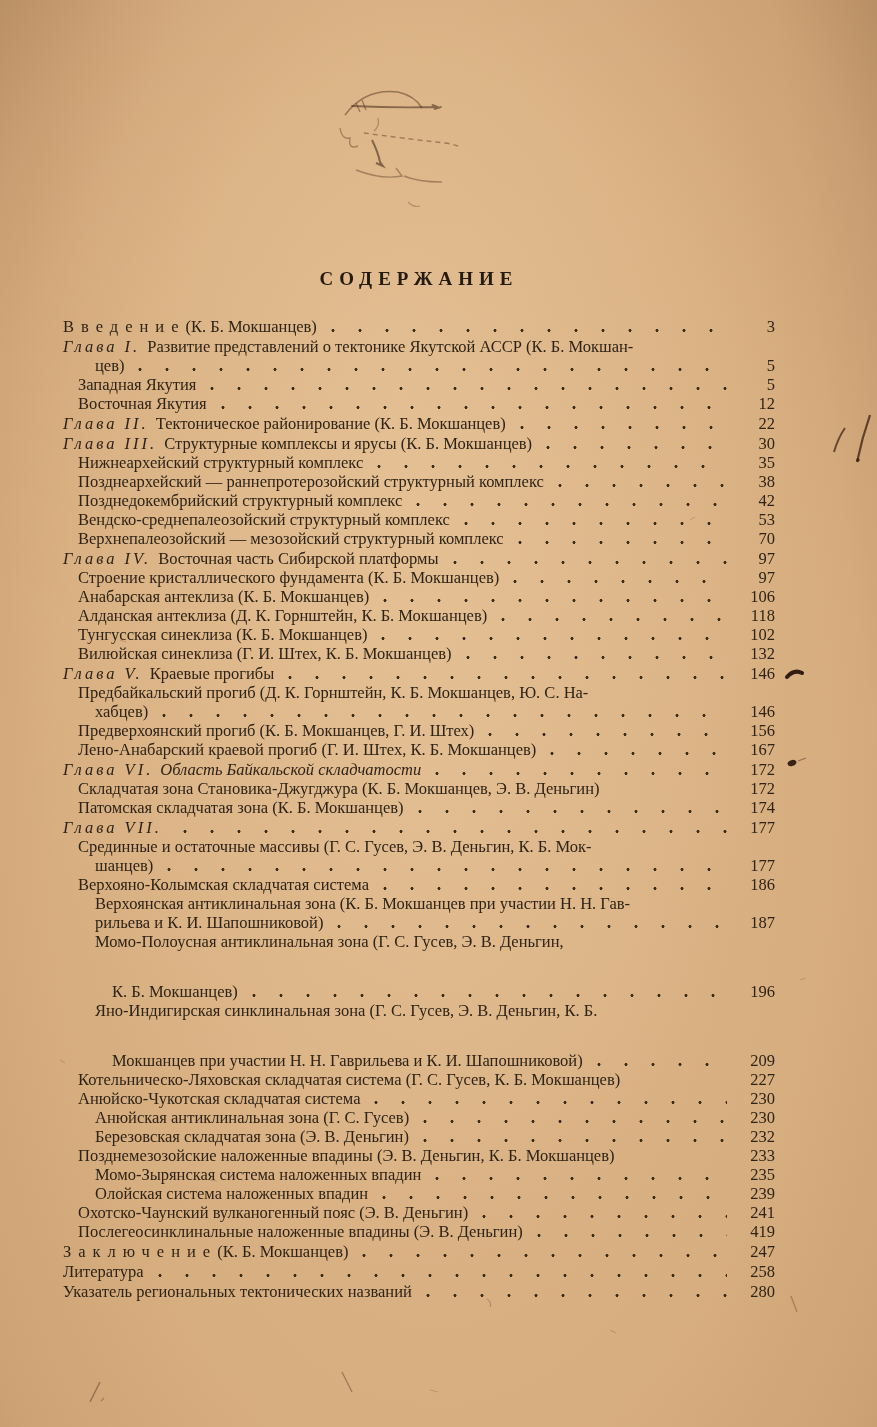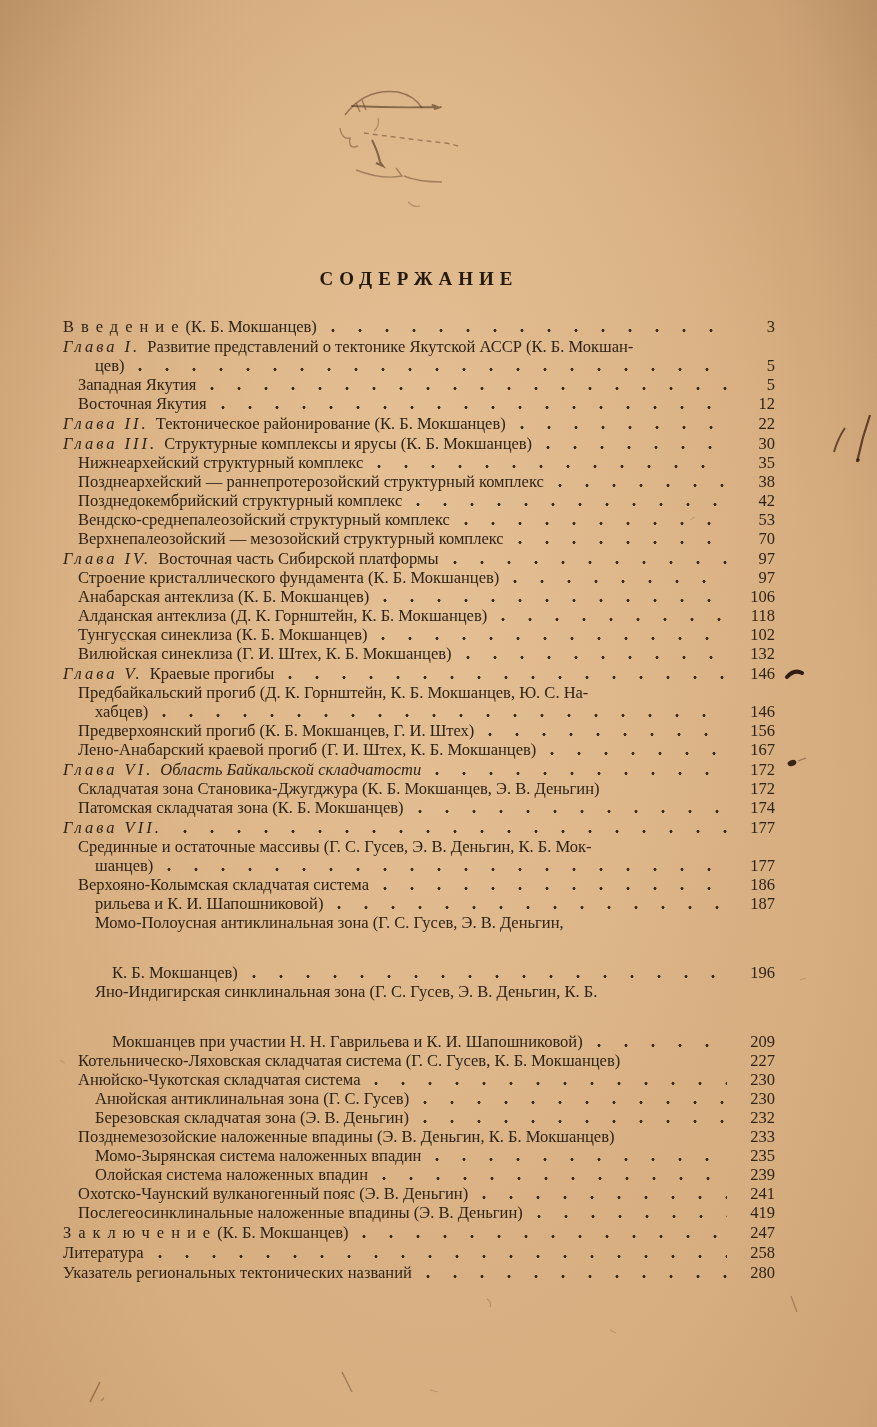--- a/index.html
+++ b/index.html
@@ -288,20 +288,21 @@
     <span class="pagenum">177</span>
   </div>
         <div class="row i1">
 
     <span class="text">Верхояно-Колымская складчатая система</span>
     <span class="leader"></span>
     <span class="pagenum">186</span>
   </div>
         <div class="row i2">
 
+    <span class="text">Верхоянская антиклинальная зона (К. Б. Мокшанцев при участии Н. Н. Гав-</span>
     <span class="leader nodots"></span>
     <span class="pagenum empty"></span>
   </div>
         <div class="row i2">
 
     <span class="text">рильева и К. И. Шапошниковой)</span>
     <span class="leader"></span>
     <span class="pagenum">187</span>
   </div>
         <div class="row i2">

